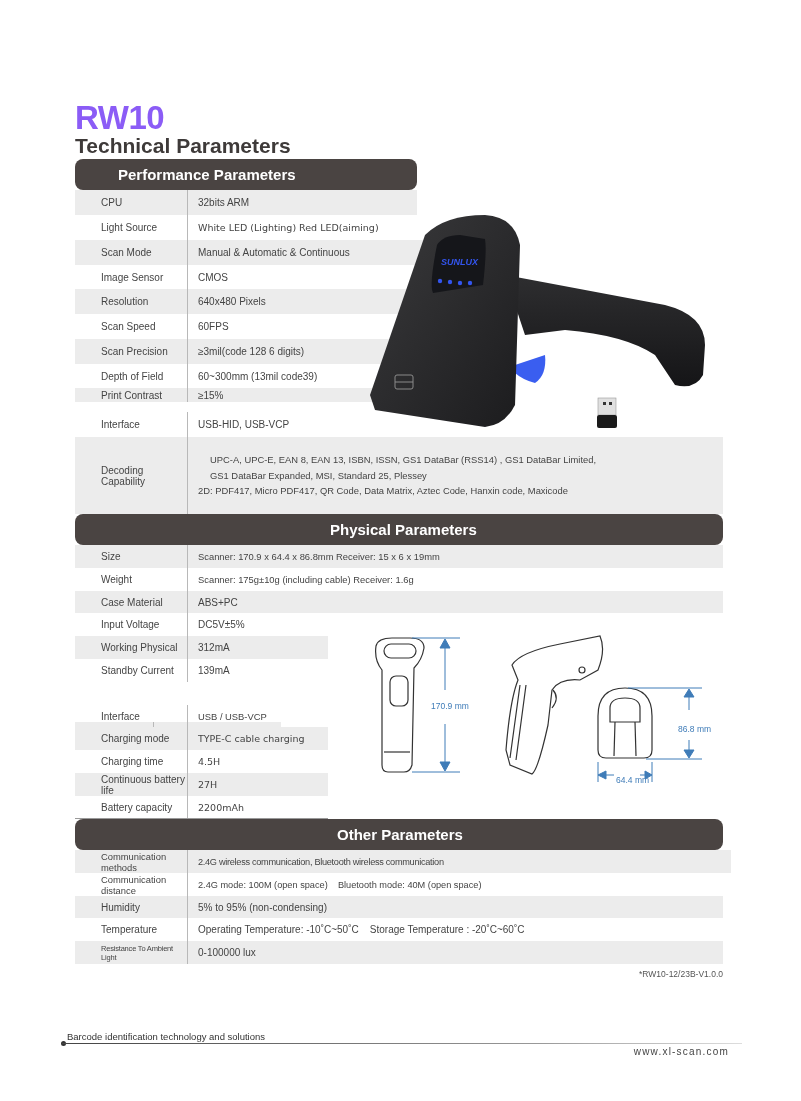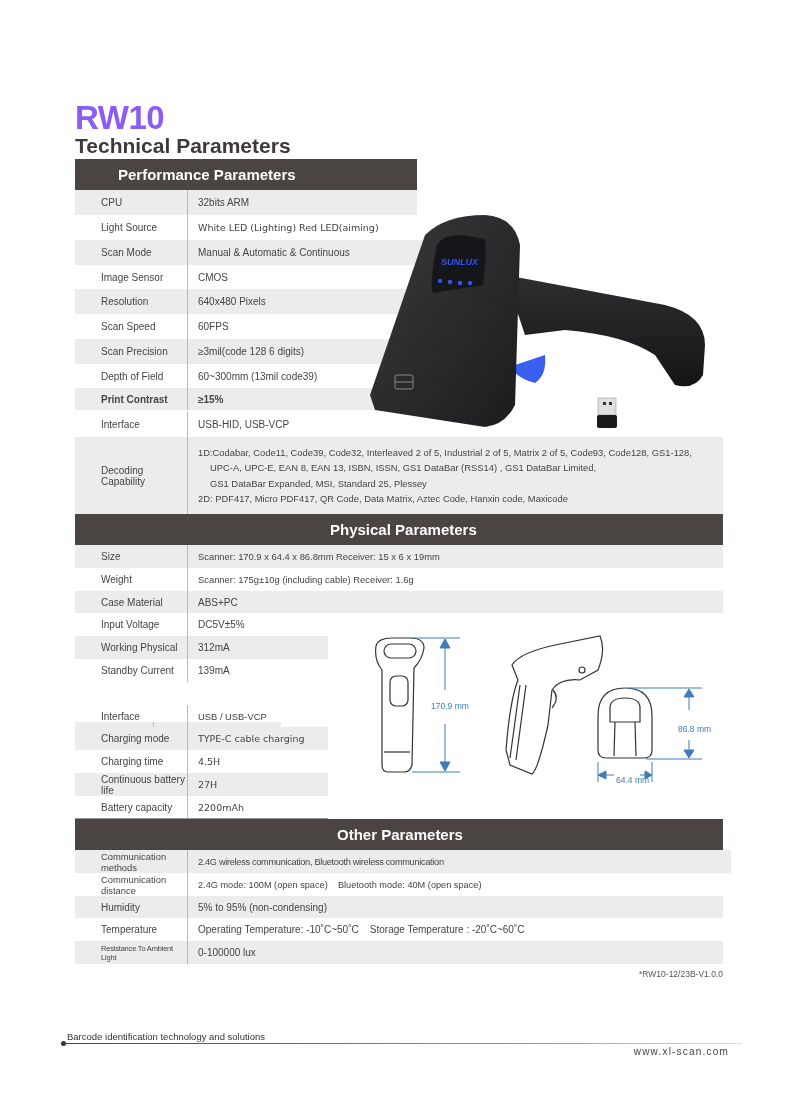--- a/index.html
+++ b/index.html
@@ -2,21 +2,21 @@
 <html><head>
 <meta charset="utf-8">
 <style>
   * { box-sizing: border-box; margin: 0; padding: 0; }
   html, body { width: 801px; height: 1101px; background: #ffffff; overflow: hidden; }
   body { font-family: "Liberation Sans", sans-serif; color: #3a3a3a; position: relative; }
 
   .title-model { position: absolute; left: 75px; top: 99px; font-size: 33px; font-weight: bold; color: #8b5cf6; letter-spacing: -0.5px; }
   .title-sub { position: absolute; left: 75px; top: 134px; font-size: 21px; font-weight: bold; color: #3e3a39; }
 
-  .section-header { position: absolute; left: 75px; height: 31px; background: #4a4442; color: #fff; font-weight: bold; font-size: 15px; display: flex; align-items: center; }
+  .section-header { position: absolute; left: 75px; height: 31px; background: #4a4442; color: #fff; font-weight: bold; font-size: 15px; display: flex; align-items: center; border-radius: 8px; }
 
   .row { position: absolute; left: 75px; display: flex; align-items: center; font-size: 10px; color: #444; }
   .row.alt { background: #ececec; }
   .row .label { width: 113px; padding-left: 26px; height: 100%; display: flex; align-items: center; border-right: 1px solid #b8b8b8; }
   .row .value { padding-left: 10px; height: 100%; display: flex; align-items: center; white-space: nowrap; }
 
   .decode-value { padding-left: 10px; font-size: 9.4px; line-height: 15.5px; color: #444; }
   .decode-value .ind { padding-left: 12px; }
 
   .dim-label { position: absolute; font-size: 8.5px; color: #3f7cb8; }
@@ -61,32 +61,31 @@
   <div class="value">60FPS</div>
 </div>
 <div class="row alt" style="top:339px; height:25px; width:342px;">
   <div class="label">Scan Precision</div>
   <div class="value">≥3mil(code 128 6 digits)</div>
 </div>
 <div class="row" style="top:364px; height:24px; width:342px;">
   <div class="label">Depth of Field</div>
   <div class="value">60~300mm (13mil code39)</div>
 </div>
-<div class="row alt" style="top:388px; height:22px; width:342px;font-weight:bold;">
+<div class="row alt" style="top:388px; height:14px; width:342px;">
   <div class="label">Print Contrast</div>
   <div class="value">≥15%</div>
 </div>
 <div class="row" style="top:412px; height:25px; width:342px;">
   <div class="label">Interface</div>
   <div class="value">USB-HID, USB-VCP</div>
 </div>
 <div class="row alt" style="top:437px; height:77px; width:648px;">
   <div class="label">Decoding Capability</div>
   <div class="decode-value">
-    <div>1D:Codabar, Code11, Code39, Code32, Interleaved 2 of 5, Industrial 2 of 5, Matrix 2 of 5, Code93, Code128, GS1-128,</div>
     <div class="ind">UPC-A, UPC-E, EAN 8, EAN 13, ISBN, ISSN, GS1 DataBar (RSS14) , GS1 DataBar Limited,</div>
     <div class="ind">GS1 DataBar Expanded, MSI, Standard 25, Plessey</div>
     <div>2D: PDF417, Micro PDF417, QR Code, Data Matrix, Aztec Code, Hanxin code, Maxicode</div>
   </div>
 </div>
 
 <svg style="position:absolute; left:365px; top:205px;" width="350" height="235" viewBox="0 0 350 235">
   <defs>
     <linearGradient id="bodyG" x1="0" y1="0" x2="1" y2="1">
       <stop offset="0" stop-color="#3a3a3c"></stop>

